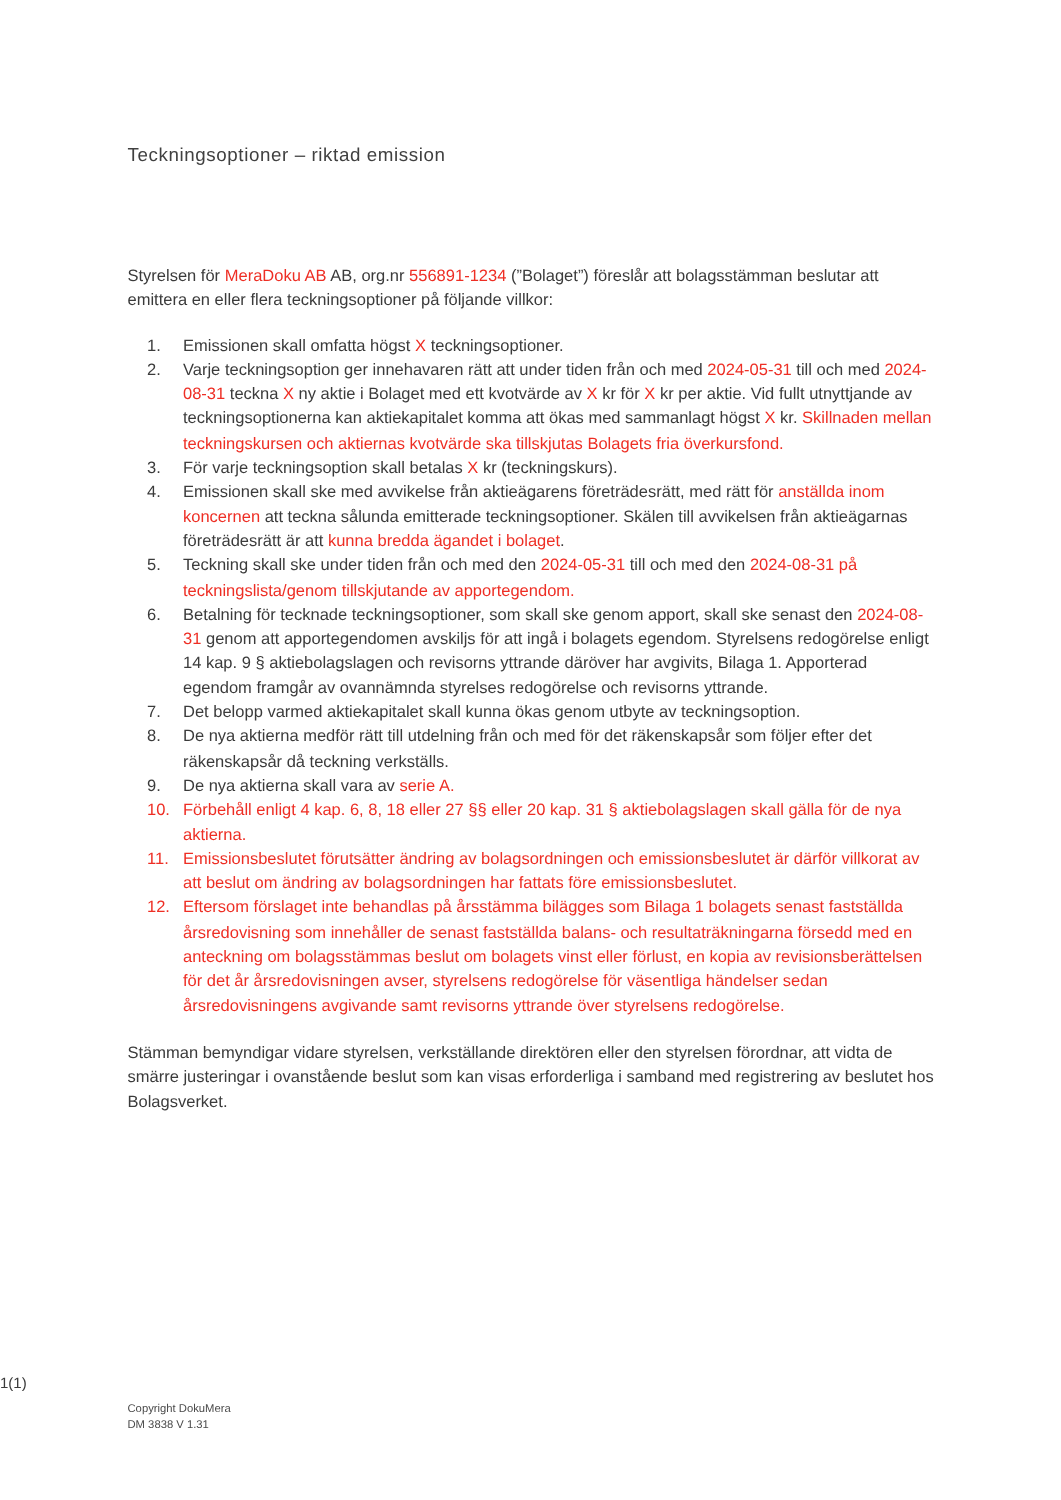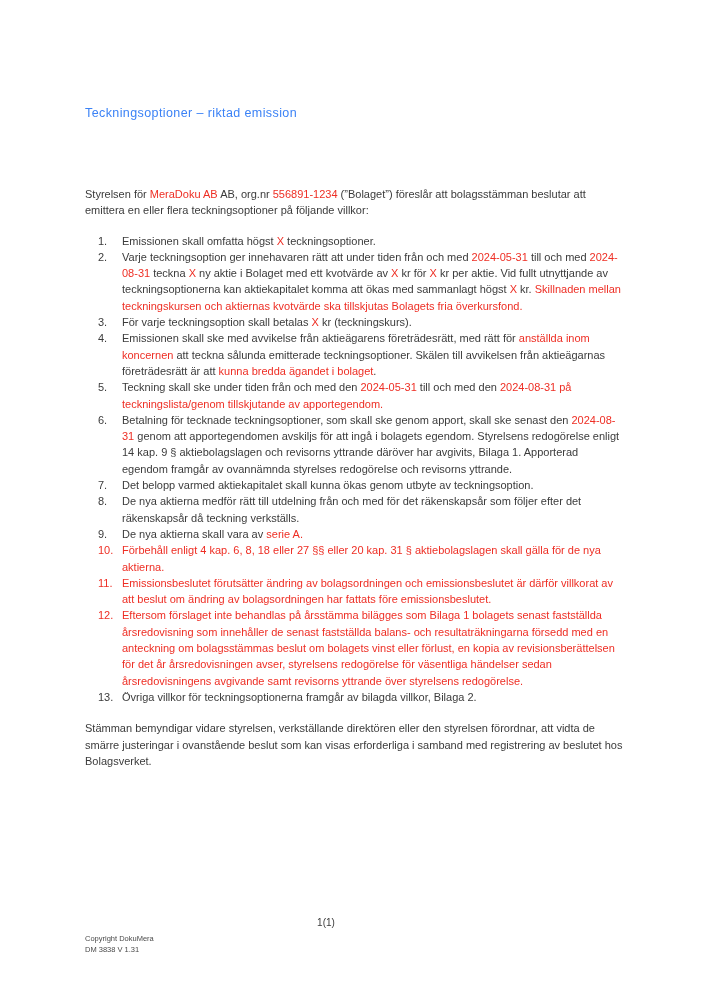--- a/index.html
+++ b/index.html
@@ -9,37 +9,37 @@
     -webkit-font-smoothing:antialiased;
   }
   .page{
     position:absolute;left:85px;top:84px;width:540px;color:var(--ink,#3b3b3b);
   }
   h1.title{
     margin:0;font-size:26px;line-height:30px;font-weight:400;
     letter-spacing:-0.2px;color:var(--title,#262626);
   }
   .subtitle{
-    margin-top:22px;font-size:12.5px;letter-spacing:0.4px;color:#3b82f6;
+    margin-top:12px;font-size:12.5px;letter-spacing:0.4px;color:#404040;
   }
   .intro{
     margin:66px 0 0 0;font-size:11px;line-height:16.3px;
   }
   ol.terms{
     list-style:none;margin:14px 0 0 0;padding:0;
     font-size:11px;line-height:16.3px;
   }
   ol.terms li{position:relative;padding-left:37px;}
   ol.terms li .num{position:absolute;left:13px;top:0;}
   .closing{
     margin:15px 0 0 0;font-size:11px;line-height:16.3px;
   }
   .red{color:var(--red,#ee2e24);}
   .pagenum{
-    position:absolute;top:917px;left:0;width:652px;text-align:center;
+    position:absolute;top:917px;left:0;width:652px;text-align:left;
     font-size:10px;color:#3b3b3b;
   }
   .copyright{
     position:absolute;left:85px;top:933px;font-size:7.5px;line-height:11px;
     color:#4a4a4a;
   }
 </style>
 </head>
 <body>
 
@@ -52,21 +52,20 @@
       <li><span class="num">3.</span><span><span>För varje teckningsoption skall betalas </span><span class="red">X</span><span> kr (teckningskurs).</span></span></li>
       <li><span class="num">4.</span><span><span>Emissionen skall ske med avvikelse från aktieägarens företrädesrätt, med rätt för </span><span class="red">anställda inom koncernen</span><span> att teckna sålunda emitterade teckningsoptioner. Skälen till avvikelsen från aktieägarnas företrädesrätt är att </span><span class="red">kunna bredda ägandet i bolaget</span><span>.</span></span></li>
       <li><span class="num">5.</span><span><span>Teckning skall ske under tiden från och med den </span><span class="red">2024-05-31</span><span> till och med den </span><span class="red">2024-08-31 på teckningslista/genom tillskjutande av apportegendom.</span></span></li>
       <li><span class="num">6.</span><span><span>Betalning för tecknade teckningsoptioner, som skall ske genom apport, skall ske senast den </span><span class="red">2024-08-31</span><span> genom att apportegendomen avskiljs för att ingå i bolagets egendom. Styrelsens redogörelse enligt 14 kap. 9 § aktiebolagslagen och revisorns yttrande däröver har avgivits, Bilaga 1. Apporterad egendom framgår av ovannämnda styrelses redogörelse och revisorns yttrande.</span></span></li>
       <li><span class="num">7.</span><span><span>Det belopp varmed aktiekapitalet skall kunna ökas genom utbyte av teckningsoption.</span></span></li>
       <li><span class="num">8.</span><span><span>De nya aktierna medför rätt till utdelning från och med för det räkenskapsår som följer efter det räkenskapsår då teckning verkställs.</span></span></li>
       <li><span class="num">9.</span><span><span>De nya aktierna skall vara av </span><span class="red">serie A.</span></span></li>
       <li><span class="num red">10.</span><span><span class="red">Förbehåll enligt 4 kap. 6, 8, 18 eller 27 §§ eller 20 kap. 31 § aktiebolagslagen skall gälla för de nya aktierna.</span></span></li>
       <li><span class="num red">11.</span><span><span class="red">Emissionsbeslutet förutsätter ändring av bolagsordningen och emissionsbeslutet är därför villkorat av att beslut om ändring av bolagsordningen har fattats före emissionsbeslutet.</span></span></li>
       <li><span class="num red">12.</span><span><span class="red">Eftersom förslaget inte behandlas på årsstämma bilägges som Bilaga 1 bolagets senast fastställda årsredovisning som innehåller de senast fastställda balans- och resultaträkningarna försedd med en anteckning om bolagsstämmas beslut om bolagets vinst eller förlust, en kopia av revisionsberättelsen för det år årsredovisningen avser, styrelsens redogörelse för väsentliga händelser sedan årsredovisningens avgivande samt revisorns yttrande över styrelsens redogörelse.</span></span></li>
-      <li><span class="num">13.</span><span><span>Övriga villkor för teckningsoptionerna framgår av bilagda villkor, Bilaga 2.</span></span></li>
     </ol>
   <p class="closing">Stämman bemyndigar vidare styrelsen, verkställande direktören eller den styrelsen förordnar, att vidta de smärre justeringar i ovanstående beslut som kan visas erforderliga i samband med registrering av beslutet hos Bolagsverket.</p>
 </div>
 
 <div class="pagenum">1(1)</div>
 
 <div class="copyright">
   <div>Copyright DokuMera</div>
   <div>DM 3838 V 1.31</div>
 </div>

